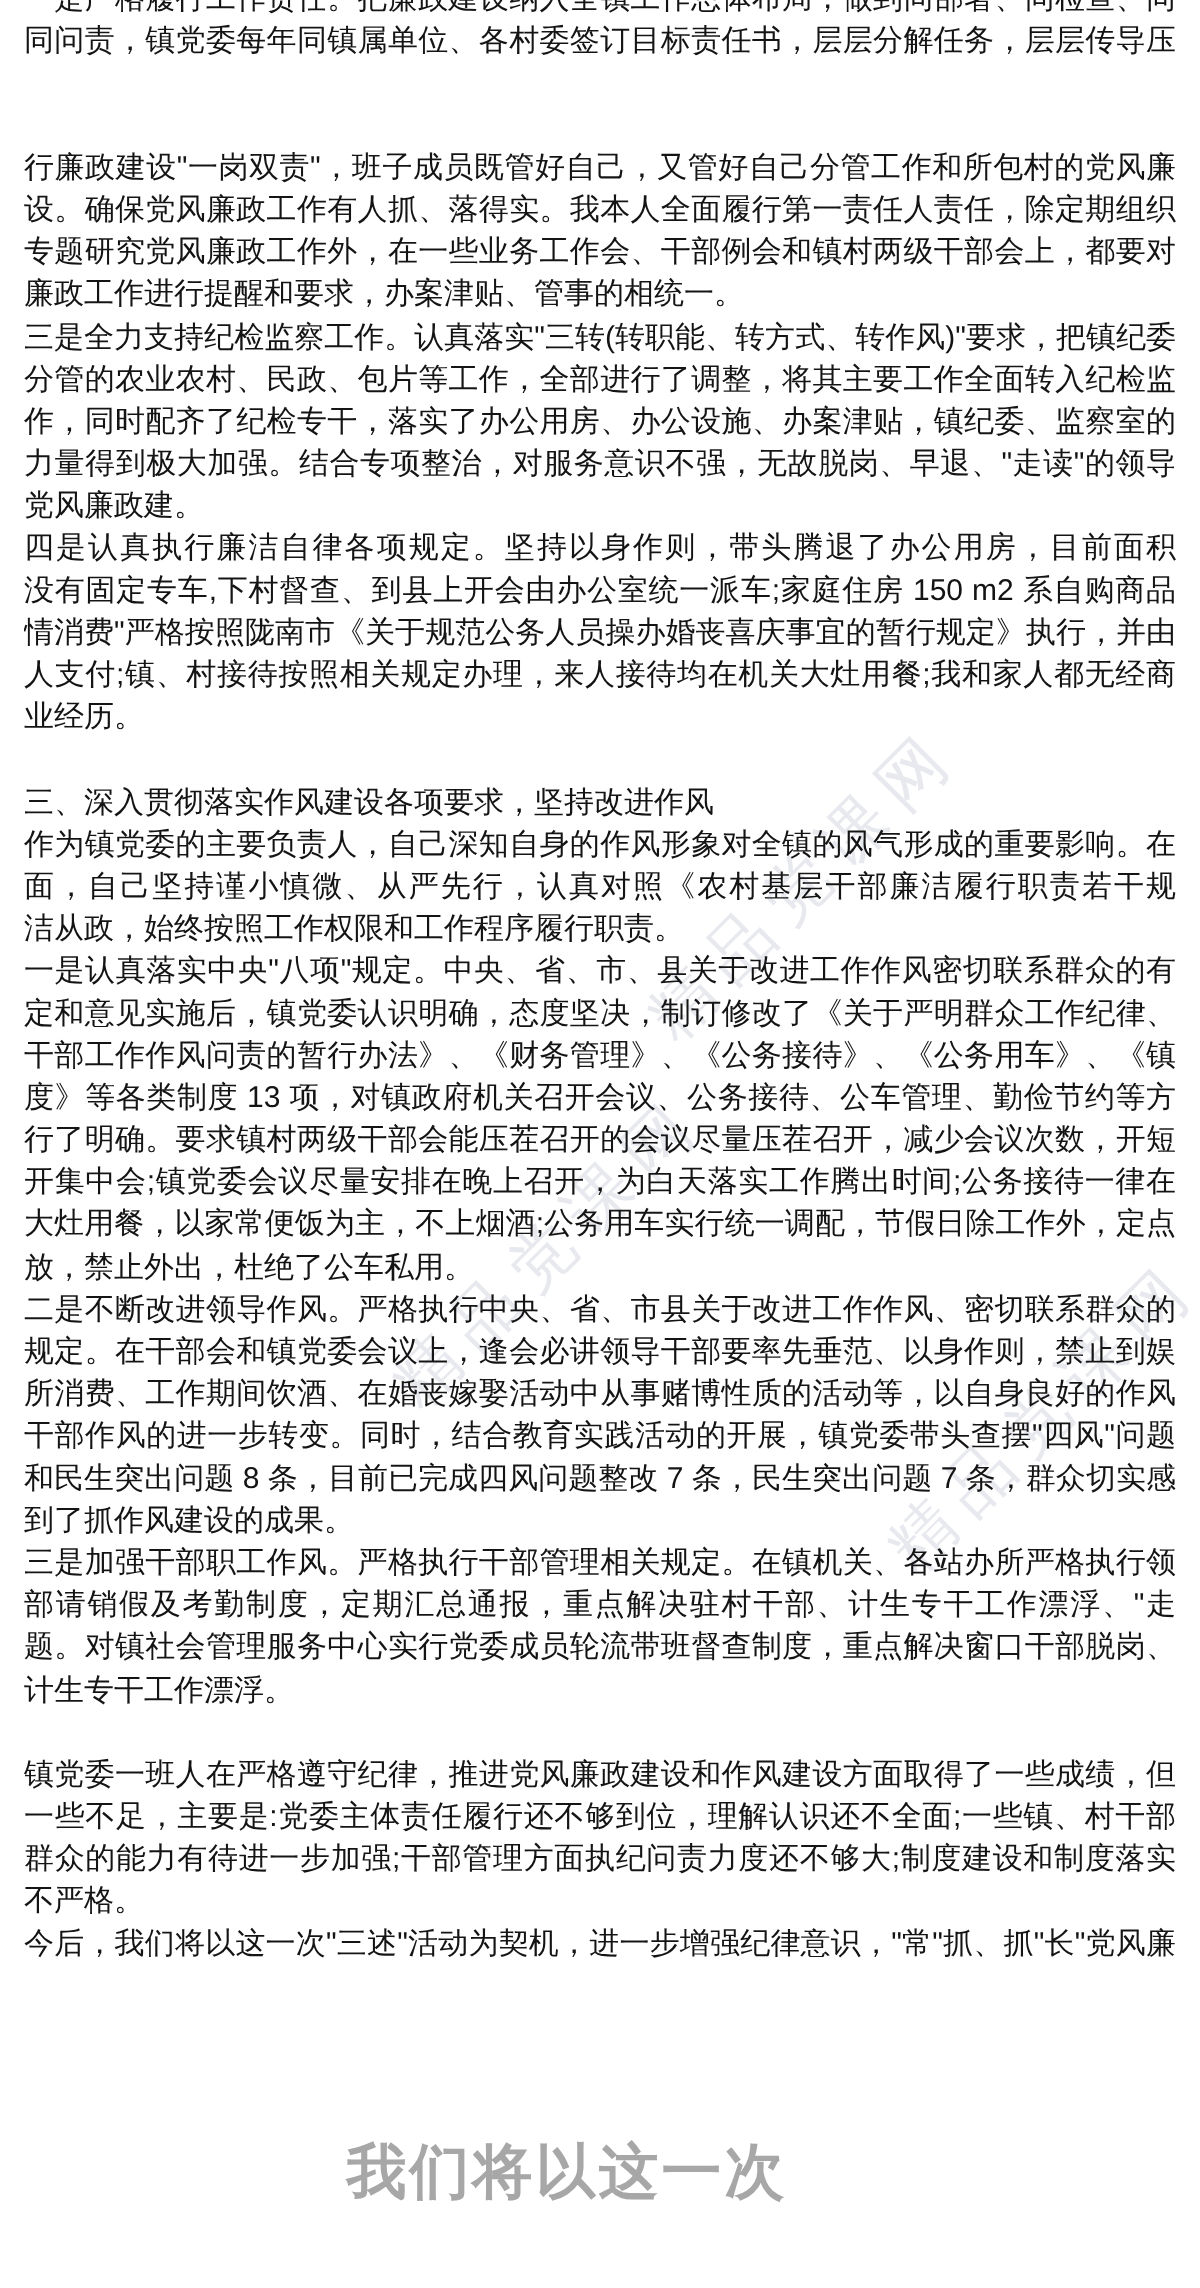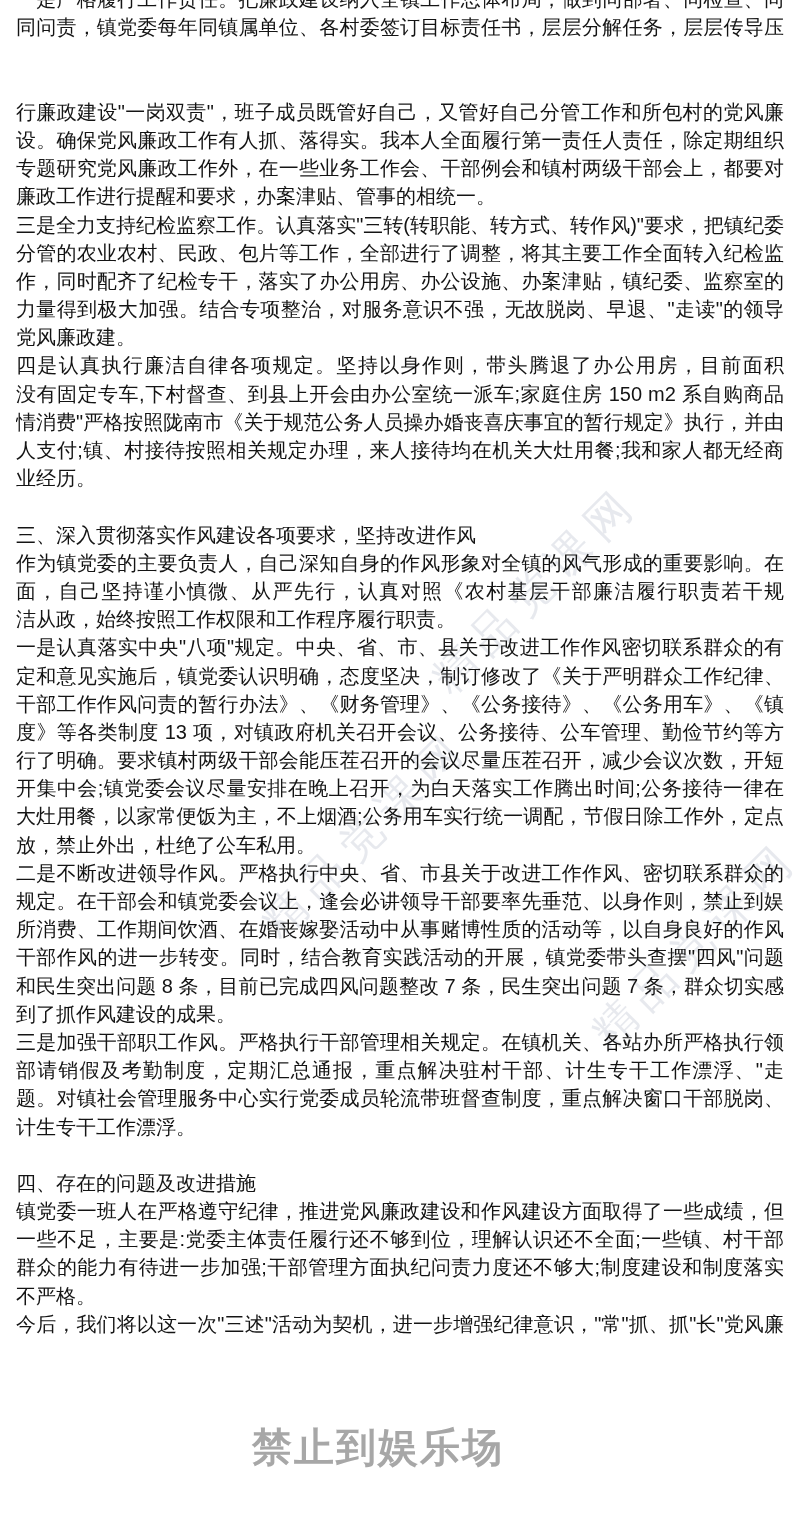--- a/index.html
+++ b/index.html
@@ -101,25 +101,24 @@
       <div class="line j">规定。在干部会和镇党委会议上，逢会必讲领导干部要率先垂范、以身作则，禁止到娱乐场</div>
       <div class="line j">所消费、工作期间饮酒、在婚丧嫁娶活动中从事赌博性质的活动等，以自身良好的作风带动</div>
       <div class="line j">干部作风的进一步转变。同时，结合教育实践活动的开展，镇党委带头查摆"四风"问题 11 条</div>
       <div class="line j">和民生突出问题 8 条，目前已完成四风问题整改 7 条，民生突出问题 7 条，群众切实感受</div>
       <div class="line">到了抓作风建设的成果。</div>
       <div class="line j">三是加强干部职工作风。严格执行干部管理相关规定。在镇机关、各站办所严格执行领导干</div>
       <div class="line j">部请销假及考勤制度，定期汇总通报，重点解决驻村干部、计生专干工作漂浮、"走读"等问</div>
       <div class="line j">题。对镇社会管理服务中心实行党委成员轮流带班督查制度，重点解决窗口干部脱岗、溜岗</div>
       <div class="line">计生专干工作漂浮。</div>
       <div class="line"></div>
-      <div class="line">四、存在的问题及改进措施</div>
       <div class="line j">镇党委一班人在严格遵守纪律，推进党风廉政建设和作风建设方面取得了一些成绩，但还有</div>
       <div class="line j">一些不足，主要是:党委主体责任履行还不够到位，理解认识还不全面;一些镇、村干部服务</div>
       <div class="line j">群众的能力有待进一步加强;干部管理方面执纪问责力度还不够大;制度建设和制度落实上还</div>
       <div class="line">不严格。</div>
       <div class="line j">今后，我们将以这一次"三述"活动为契机，进一步增强纪律意识，"常"抓、抓"长"党风廉政建</div>
     </div>
 
   <div class="footer">
-    <span>禁止到娱乐场</span>
+    <span>我们将以这一次</span>
   </div>
 
 </div>
 
 </body></html>

